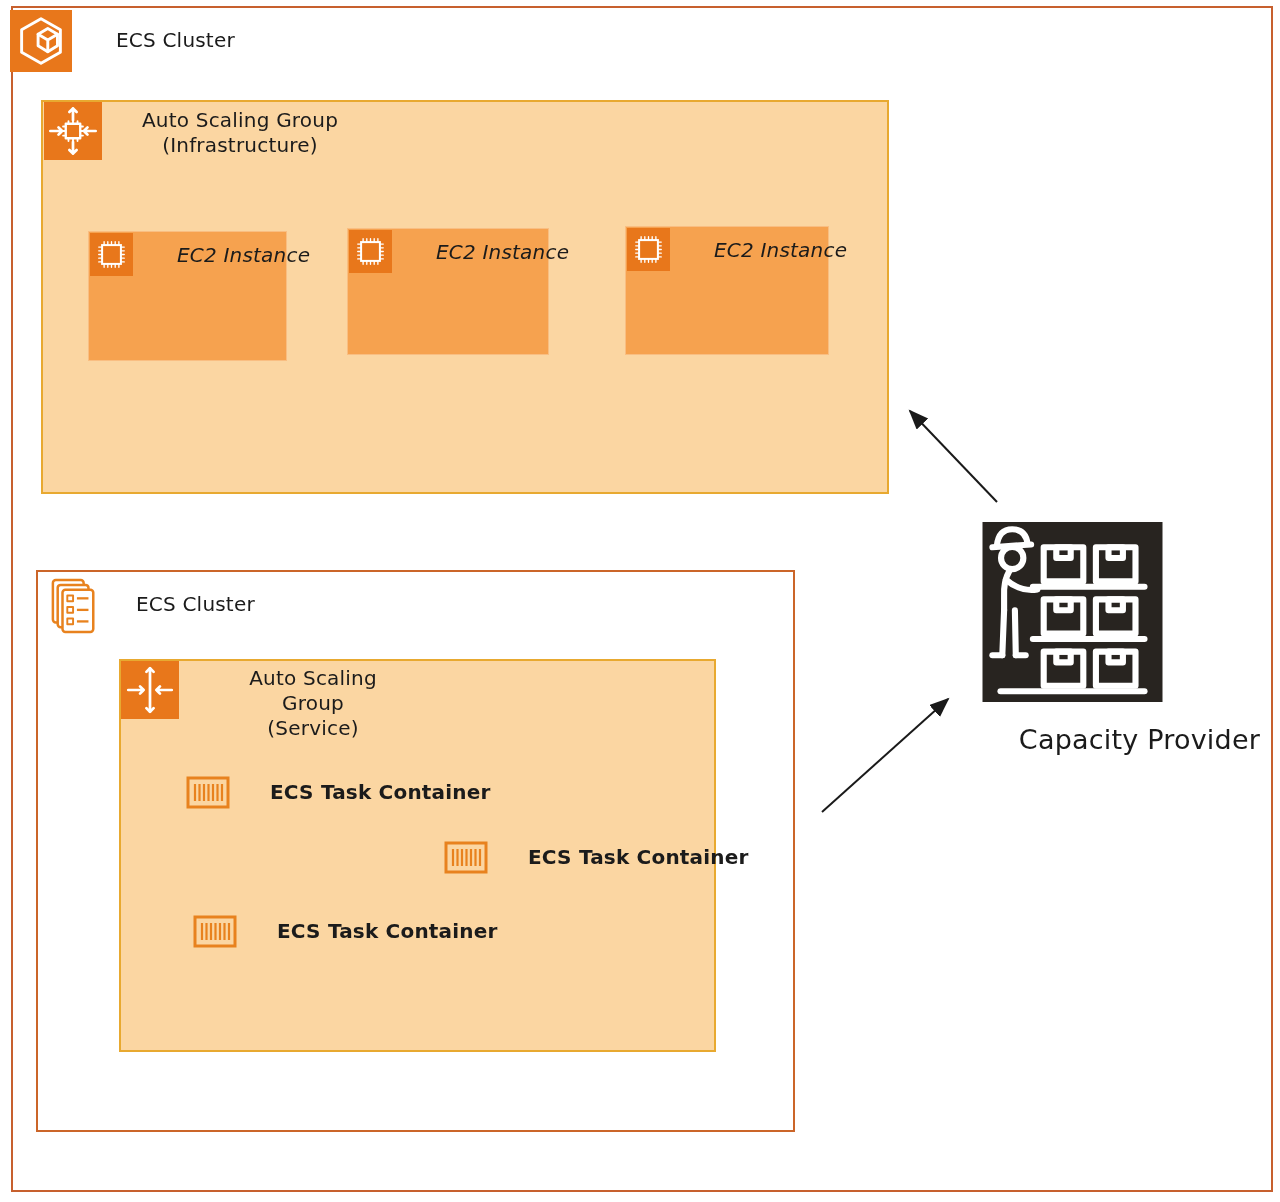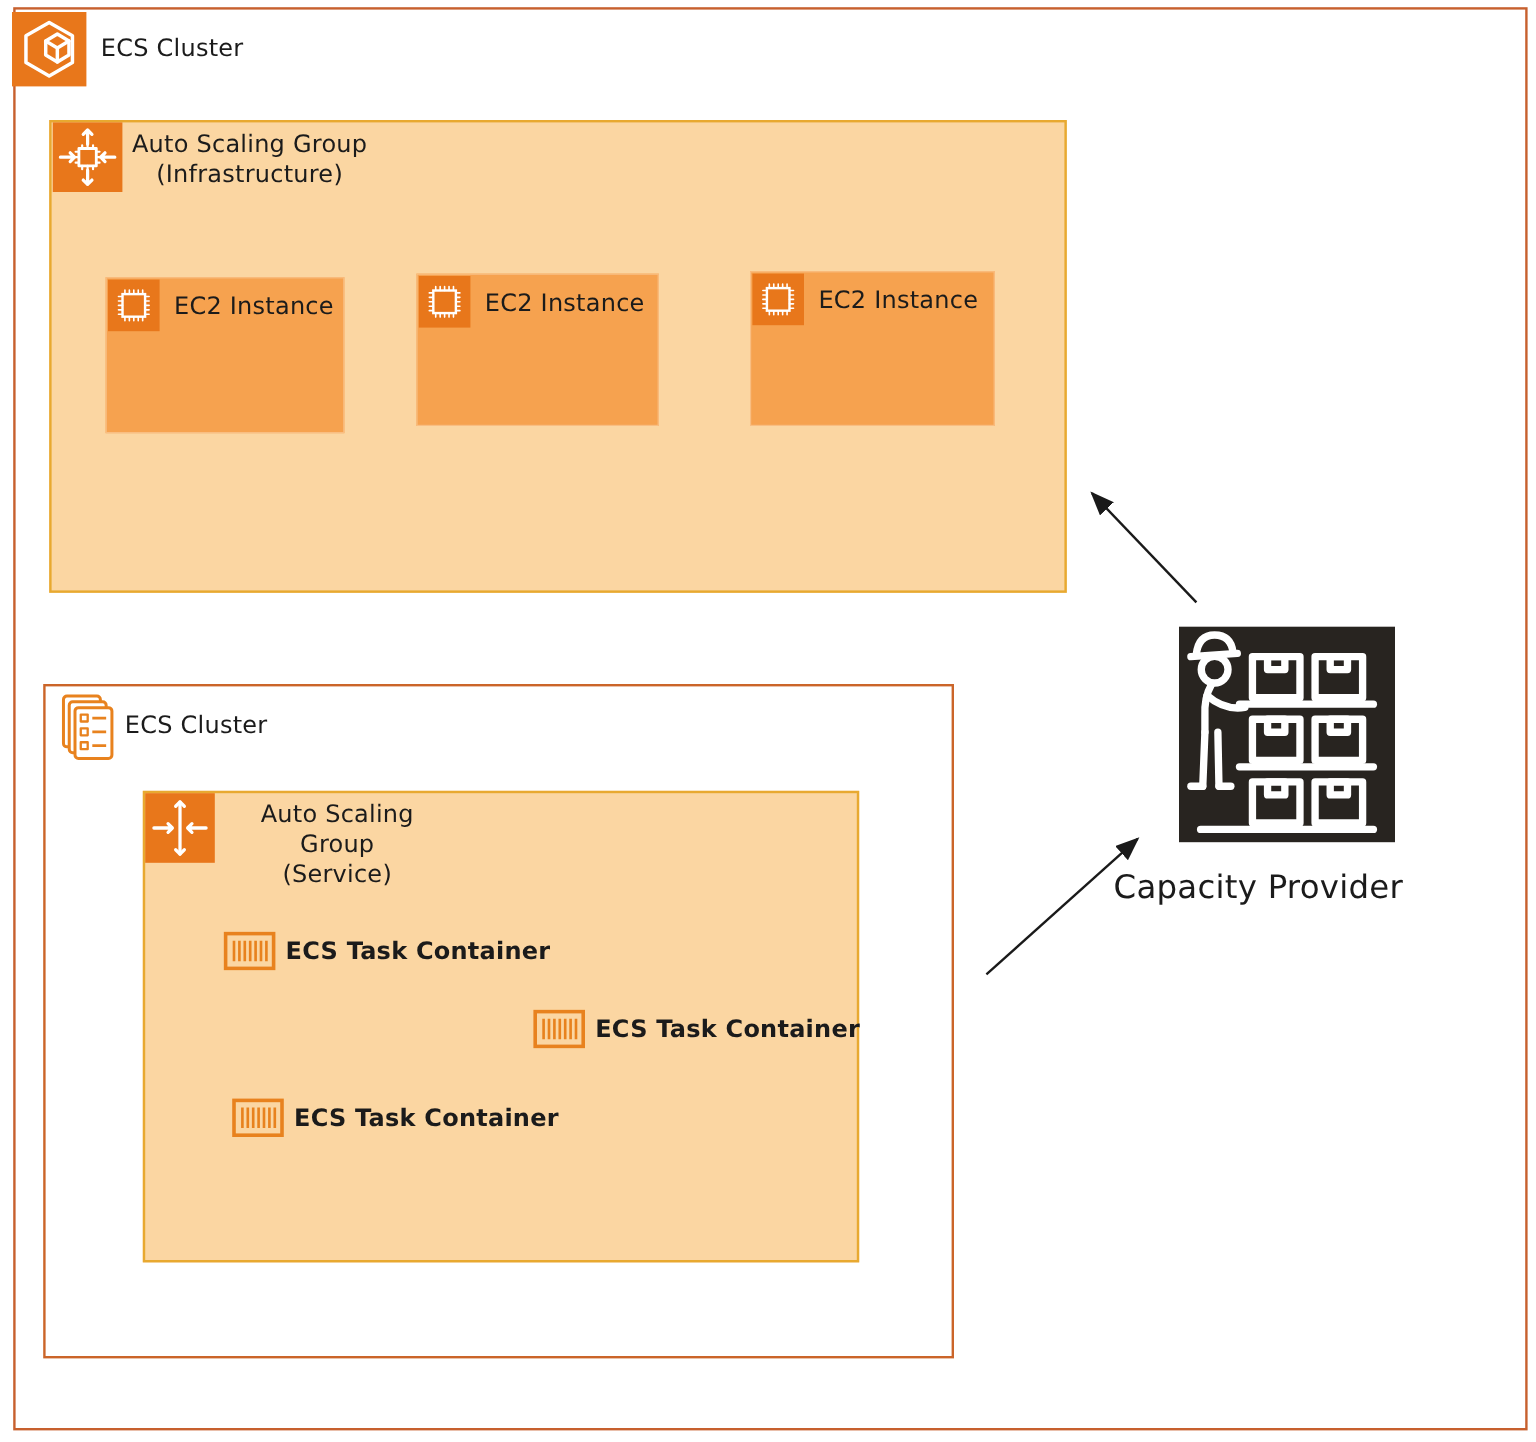--- a/index.html
+++ b/index.html
@@ -1,21 +1,21 @@
 <!DOCTYPE html>
 <html><head>
 <meta charset="utf-8">
 <style>
   html,body{margin:0;padding:0;}
   body{
     width:1280px;height:1202px;position:relative;background:#ffffff;
     font-family:"DejaVu Sans", sans-serif;color:#1b1b1b;overflow:hidden;
   }
   .abs{position:absolute;}
-  .hand{letter-spacing:0.2px;}
+  .hand{letter-spacing:0.2px;margin-left:32px;}
 
   
   .cluster-frame{left:11px;top:6px;width:1258px;height:1182px;border:2px solid #C7602E;background:#fff;}
 
   
   .tile{display:flex;align-items:center;justify-content:center;}
   .tile-orange{background:#E8771B;}
 
   .cluster-icon{left:10px;top:10px;width:62px;height:62px;}
   .cluster-label{left:84px;top:28px;font-size:20px;}
@@ -24,21 +24,21 @@
   .asg-infra{left:41px;top:100px;width:844px;height:390px;background:#FBD6A2;border:2px solid #E8A930;}
   .asg-infra-icon{left:44px;top:102px;width:58px;height:58px;}
   .asg-infra-label{left:106px;top:108px;width:204px;text-align:center;font-size:20px;line-height:25px;}
 
   
   .ec2-box{background:#F6A24F;border:1px solid #F9BE82;box-sizing:border-box;}
   .ec2-1{left:88px;top:231px;width:199px;height:130px;}
   .ec2-2{left:347px;top:228px;width:202px;height:127px;}
   .ec2-3{left:625px;top:226px;width:204px;height:129px;}
   .ec2-icon{left:1px;top:1px;width:43px;height:43px;}
-  .ec2-label{left:56px;top:11px;font-size:20px;white-space:nowrap;}
+  .ec2-label{left:56px;top:11px;font-size:20px;white-space:nowrap;font-style:italic;}
 
   
   .ecs-service{left:36px;top:570px;width:755px;height:558px;background:#ffffff;border:2px solid #CB6529;}
   .ecs-service-icon{left:50px;top:577px;width:50px;height:60px;}
   .ecs-service-label{left:104px;top:592px;font-size:20px;}
 
   
   .asg-service{left:119px;top:659px;width:593px;height:389px;background:#FBD6A2;border:2px solid #E8A930;}
   .asg-service-icon{left:121px;top:661px;width:58px;height:58px;}
   .asg-service-label{left:183px;top:666px;width:196px;text-align:center;font-size:20px;line-height:25px;}
@@ -48,21 +48,21 @@
   .task-label{font-size:20px;white-space:nowrap;font-weight:bold;}
   .task1-icon{left:186px;top:776px;}
   .task1-label{left:238px;top:780px;}
   .task2-icon{left:444px;top:841px;}
   .task2-label{left:496px;top:845px;}
   .task3-icon{left:193px;top:915px;}
   .task3-label{left:245px;top:919px;}
 
   
   .capacity-icon{left:980px;top:522px;width:185px;height:180px;}
-  .capacity-label{left:928px;top:724px;width:300px;text-align:left;font-size:27px;}
+  .capacity-label{left:928px;top:724px;width:300px;text-align:right;font-size:27px;}
 
   .arrows{left:0;top:0;width:1280px;height:1202px;pointer-events:none;}
 </style>
 </head>
 <body>
 
 <div class="abs cluster-frame"></div>
 
 <div class="abs tile tile-orange cluster-icon">
   <svg width="62" height="62" viewBox="0 0 64 64" fill="none" stroke="#ffffff" stroke-width="3" stroke-linejoin="round" stroke-linecap="round">

